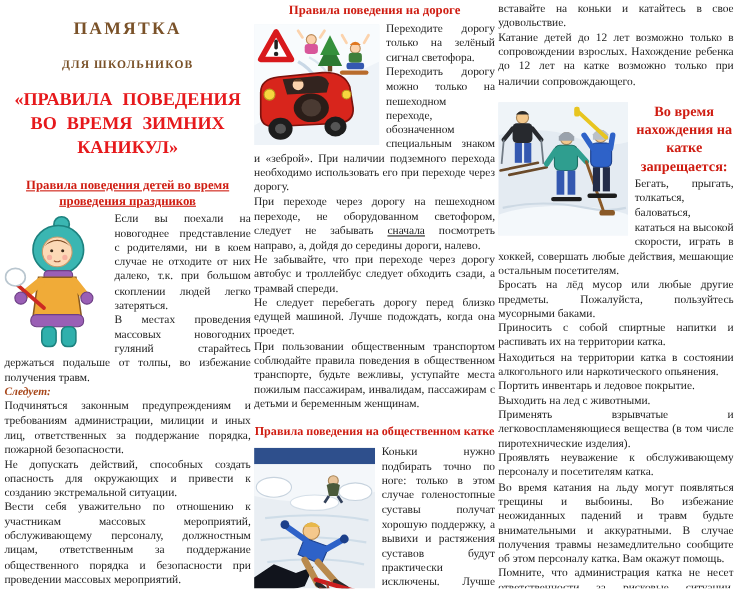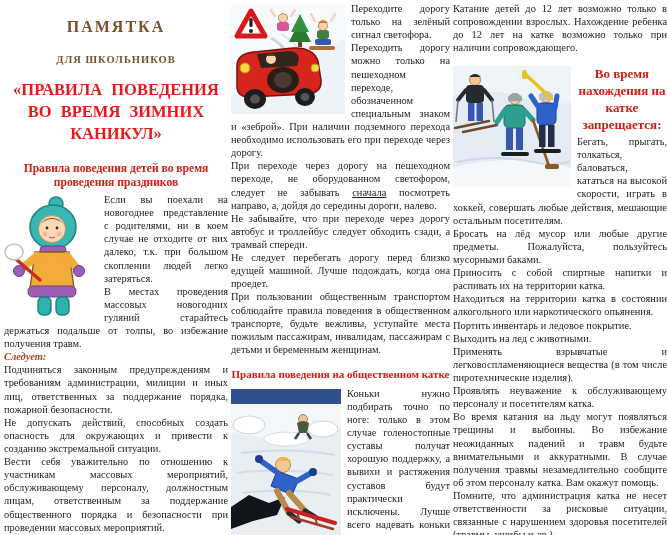--- a/index.html
+++ b/index.html
@@ -7,21 +7,21 @@
     width:667px;height:535px;box-sizing:border-box;overflow:hidden;
     display:grid;grid-template-columns:224px 219px 214px;column-gap:3px;
     padding:2px 3px 0 4px;background:#ffffff;
     font-family:"Liberation Serif", serif;color:#1d1d1d;
   }
   .col{font-size:10.4px;line-height:1.26;text-align:justify;}
   .col p{margin:0;}
   .kicker{text-align:center;color:#7a5229;font-weight:bold;font-size:16px;letter-spacing:2px;margin:15px 0 5px;}
   .subkicker{text-align:center;color:#7a5229;font-weight:bold;font-size:10.5px;letter-spacing:1px;margin:16px 0 13px;}
   .main-title{text-align:center;color:#e6191c;font-weight:bold;font-size:16.5px;line-height:1.32;word-spacing:5px;margin:0 0 17px;}
-  .section-heading{text-align:center;color:#cf1d12;font-weight:bold;font-size:11.6px;line-height:1.22;margin:0 0 3px;}
+  .section-heading{text-align:center;color:#cf1d12;font-weight:bold;font-size:11.6px;line-height:1.22;margin:0 0 3px;text-decoration:underline;}
   .mid-heading{text-align:center;color:#cf1d12;font-weight:bold;font-size:11.6px;line-height:1.22;margin:1px 0 3px;}
   .mid-heading2{text-align:center;color:#cf1d12;font-weight:bold;font-size:11px;margin:12px 0 5px;}
   .rink-heading{text-align:center;color:#cf1d12;font-weight:bold;font-size:13px;line-height:1.3;padding:2px 0 1px;}
   .sleduet{color:#a8481c;font-weight:bold;font-style:italic;}
   .uline{text-decoration:underline;}
   .wrap::after{content:"";display:block;clear:both;}
   .fig{float:left;background:transparent;}
   .fig-child{width:94px;height:124px;margin:1px 6px 0 0;}
   .fig-road{width:114px;height:110px;margin:2px 6px 1px 0;}
   .fig-ice{width:110px;height:152px;margin:2px 6px 1px 0;}
@@ -72,20 +72,21 @@
       <p>В местах проведения массовых новогодних гуляний старайтесь держаться подальше от толпы, во избежание получения травм.</p>
     </div>
     <p class="sleduet">Следует:</p>
     <p>Подчиняться законным предупреждениям и требованиям администрации, милиции и иных лиц, ответственных за поддержание порядка, пожарной безопасности.</p>
     <p>Не допускать действий, способных создать опасность для окружающих и привести к созданию экстремальной ситуации.</p>
     <p>Вести себя уважительно по отношению к участникам массовых мероприятий, обслуживающему персоналу, должностным лицам, ответственным за поддержание общественного порядка и безопасности при проведении массовых мероприятий.</p>
     <p>Осуществлять организованный выход из помещений и сооружений по окончанию мероприятий.</p>
   </div>
 
   <div class="col">
+    <div class="mid-heading">Правила поведения на дороге</div>
     <div class="wrap">
       <span class="fig fig-road">
         <svg viewBox="0 0 114 110" aria-hidden="true">
           <rect x="0" y="0" width="114" height="110" fill="#eef3f8"></rect>
           <path d="M0 0 L114 0 L114 34 Q62 58 0 92 Z" fill="#f8fbfd"></path>
           <path d="M40 34 Q62 46 58 70" stroke="#c9d8e6" stroke-width="3" fill="none"></path>
           <path d="M50 30 Q72 42 70 62" stroke="#dbe6ef" stroke-width="2" fill="none"></path>
           <polygon points="58,38 80,38 69,16" fill="#2d7a33"></polygon>
           <polygon points="60,28 78,28 69,10" fill="#35903c"></polygon>
           <rect x="67" y="38" width="4" height="5" fill="#6b4423"></rect>
@@ -149,20 +150,21 @@
           <path d="M56 120 L104 134" stroke="#cc1f1f" stroke-width="4" stroke-linecap="round"></path>
           <path d="M60 128 L102 140" stroke="#a03a28" stroke-width="2.4" stroke-linecap="round"></path>
           <path d="M66 122 L68 130 M84 128 L86 135" stroke="#a03a28" stroke-width="2"></path>
         </svg>
       </span>
       <p>Коньки нужно подбирать точно по ноге: только в этом случае голеностопные суставы получат хорошую поддержку, а вывихи и растяжения суставов будут практически исключены. Лучше всего надевать коньки на шерстяные носки. Шнуровать коньки нужно тщательно. Коньки должны сидеть плотно, но перетягивать шнуровку нельзя, иначе ноги онемеют. А потом смело</p>
     </div>
   </div>
 
   <div class="col">
+    <p>вставайте на коньки и катайтесь в свое удовольствие.</p>
     <p>Катание детей до 12 лет возможно только в сопровождении взрослых. Нахождение ребенка до 12 лет на катке возможно только при наличии сопровождающего.</p>
     <div class="gap-right"></div>
     <div class="wrap">
       <span class="fig fig-rink">
         <svg viewBox="0 0 118 121" aria-hidden="true">
           <rect x="0" y="0" width="118" height="121" fill="#e4ebf2"></rect>
           <path d="M0 30 Q40 20 70 32 Q100 42 118 36 L118 0 L0 0 Z" fill="#eff4f8"></path>
           <ellipse cx="59" cy="112" rx="70" ry="18" fill="#f4f8fb"></ellipse>
           <path d="M4 96 Q40 88 80 96 Q100 100 116 96" stroke="#cdd9e4" stroke-width="2" fill="none"></path>
           <circle cx="22" cy="14" r="5.5" fill="#f4c88c" stroke="#a8865a"></circle>

